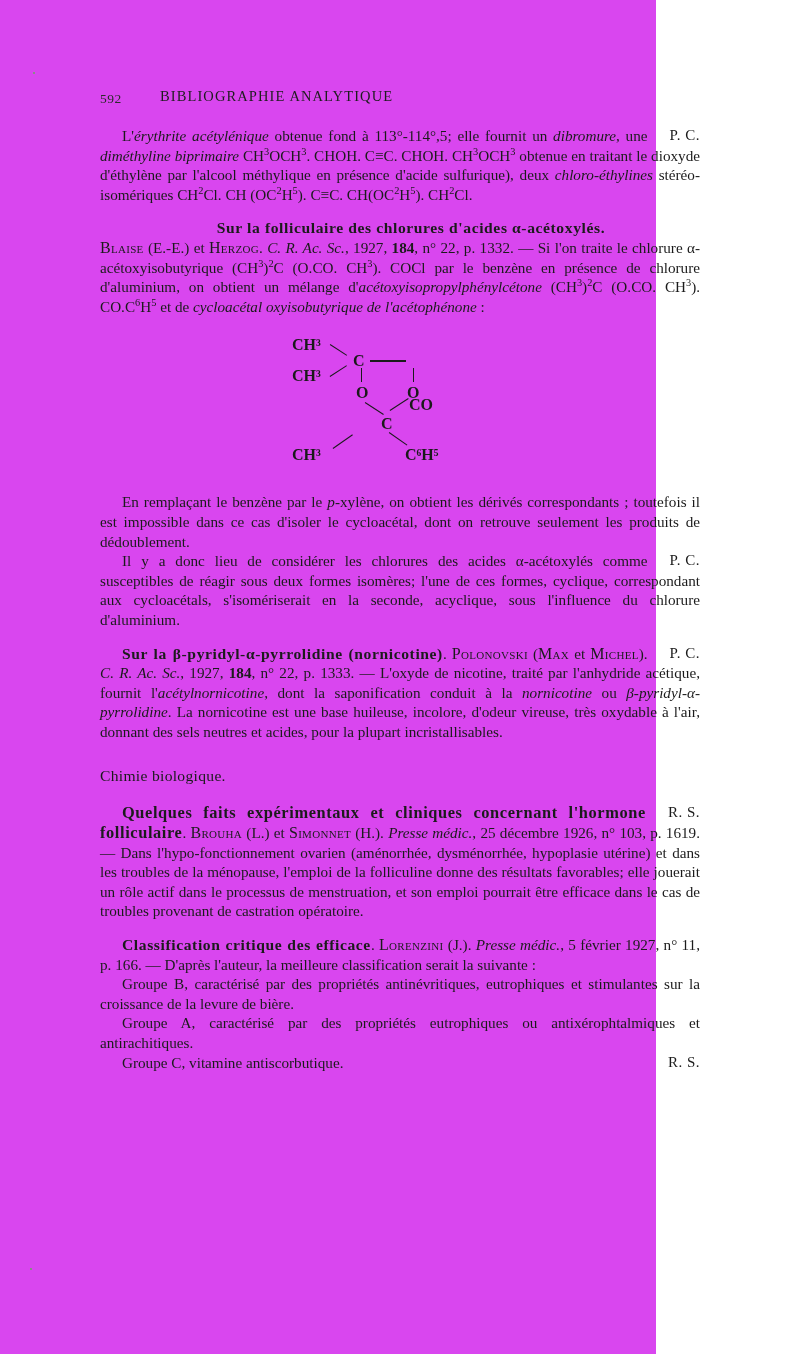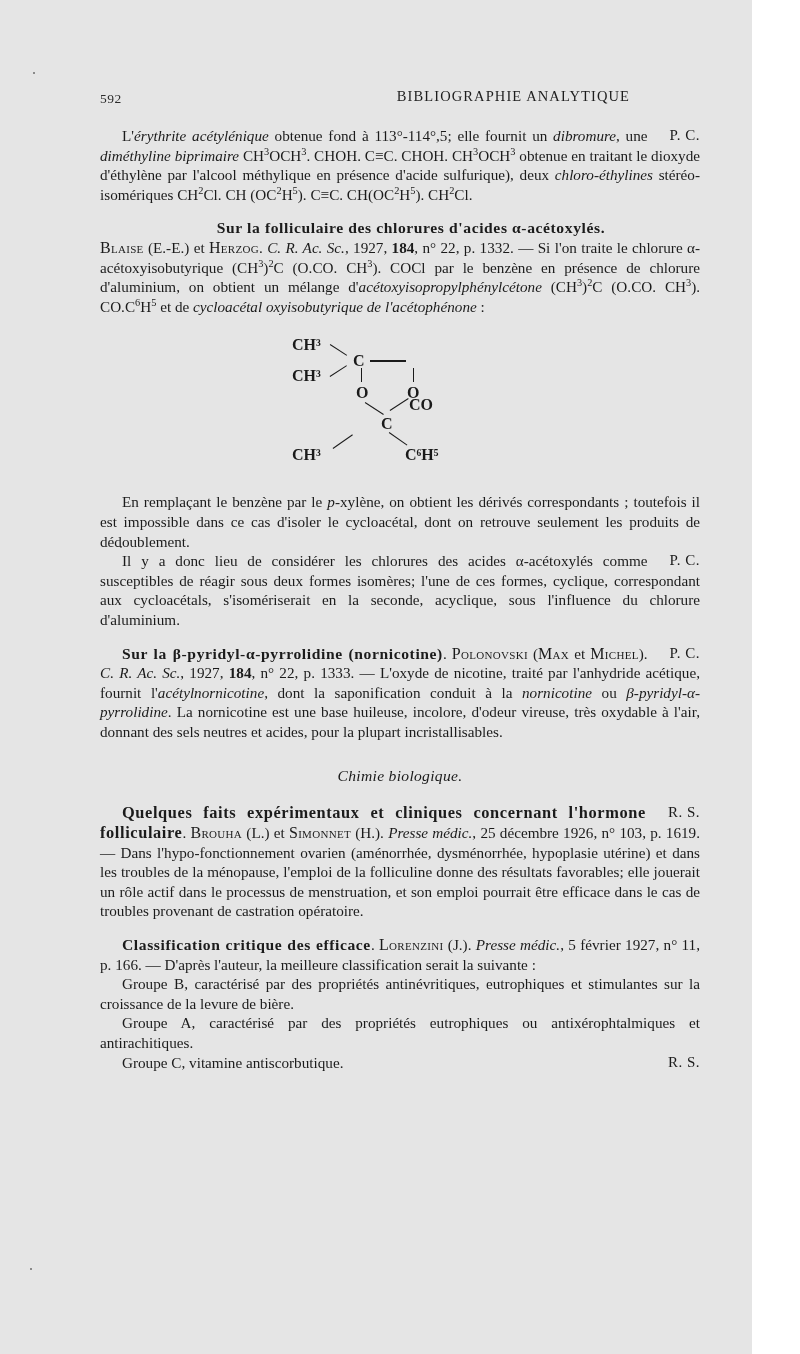--- a/index.html
+++ b/index.html
@@ -11,23 +11,23 @@
     width: 800px;
     height: 1354px;
     font-family: "Liberation Serif", serif;
     color: #1a1a1a;
     position: relative;
     overflow: hidden;
   }
   .page {
     position: absolute;
     left: 0; top: 0;
-    width: 752px;
+    width: 656px;
     height: 1354px;
-    background: #e5e5e5;
+    background: #d946ef;
   }
   .content {
     position: absolute;
     left: 100px;
     top: 88px;
     width: 600px;
   }
   
   .running-head {
     position: relative;
@@ -38,23 +38,23 @@
     position: absolute;
     left: 0;
     top: 3px;
     font-size: 13.5px;
     letter-spacing: 0.5px;
     color: #2b2b2b;
   }
   .head-title {
     position: absolute;
     left: 60px;
-    right: 0;
+    right: 12px;
     top: 0;
-    text-align: right;
+    text-align: left;
     font-size: 14.5px;
     letter-spacing: 1.1px;
     font-variant: small-caps;
     text-transform: uppercase;
     color: #1d1d1d;
     padding-right: 70px;
   }
   p {
     margin: 0;
     font-size: 15.2px;
@@ -105,22 +105,20 @@
     position: absolute;
     font-size: 16px;
     white-space: nowrap;
     font-weight: bold;
   }
   .fline {
     position: absolute;
     background: #1b1b1b;
   }
   .section-head {
-    text-align: center;
-    font-style: italic;
     font-size: 15.6px;
     margin: 26px 0 18px 0;
     letter-spacing: 0.3px;
   }
   .clear { clear: both; }
   .dot-tl {
     position: absolute;
     width: 2px; height: 2px;
     background: #8a8a8a;
   }

